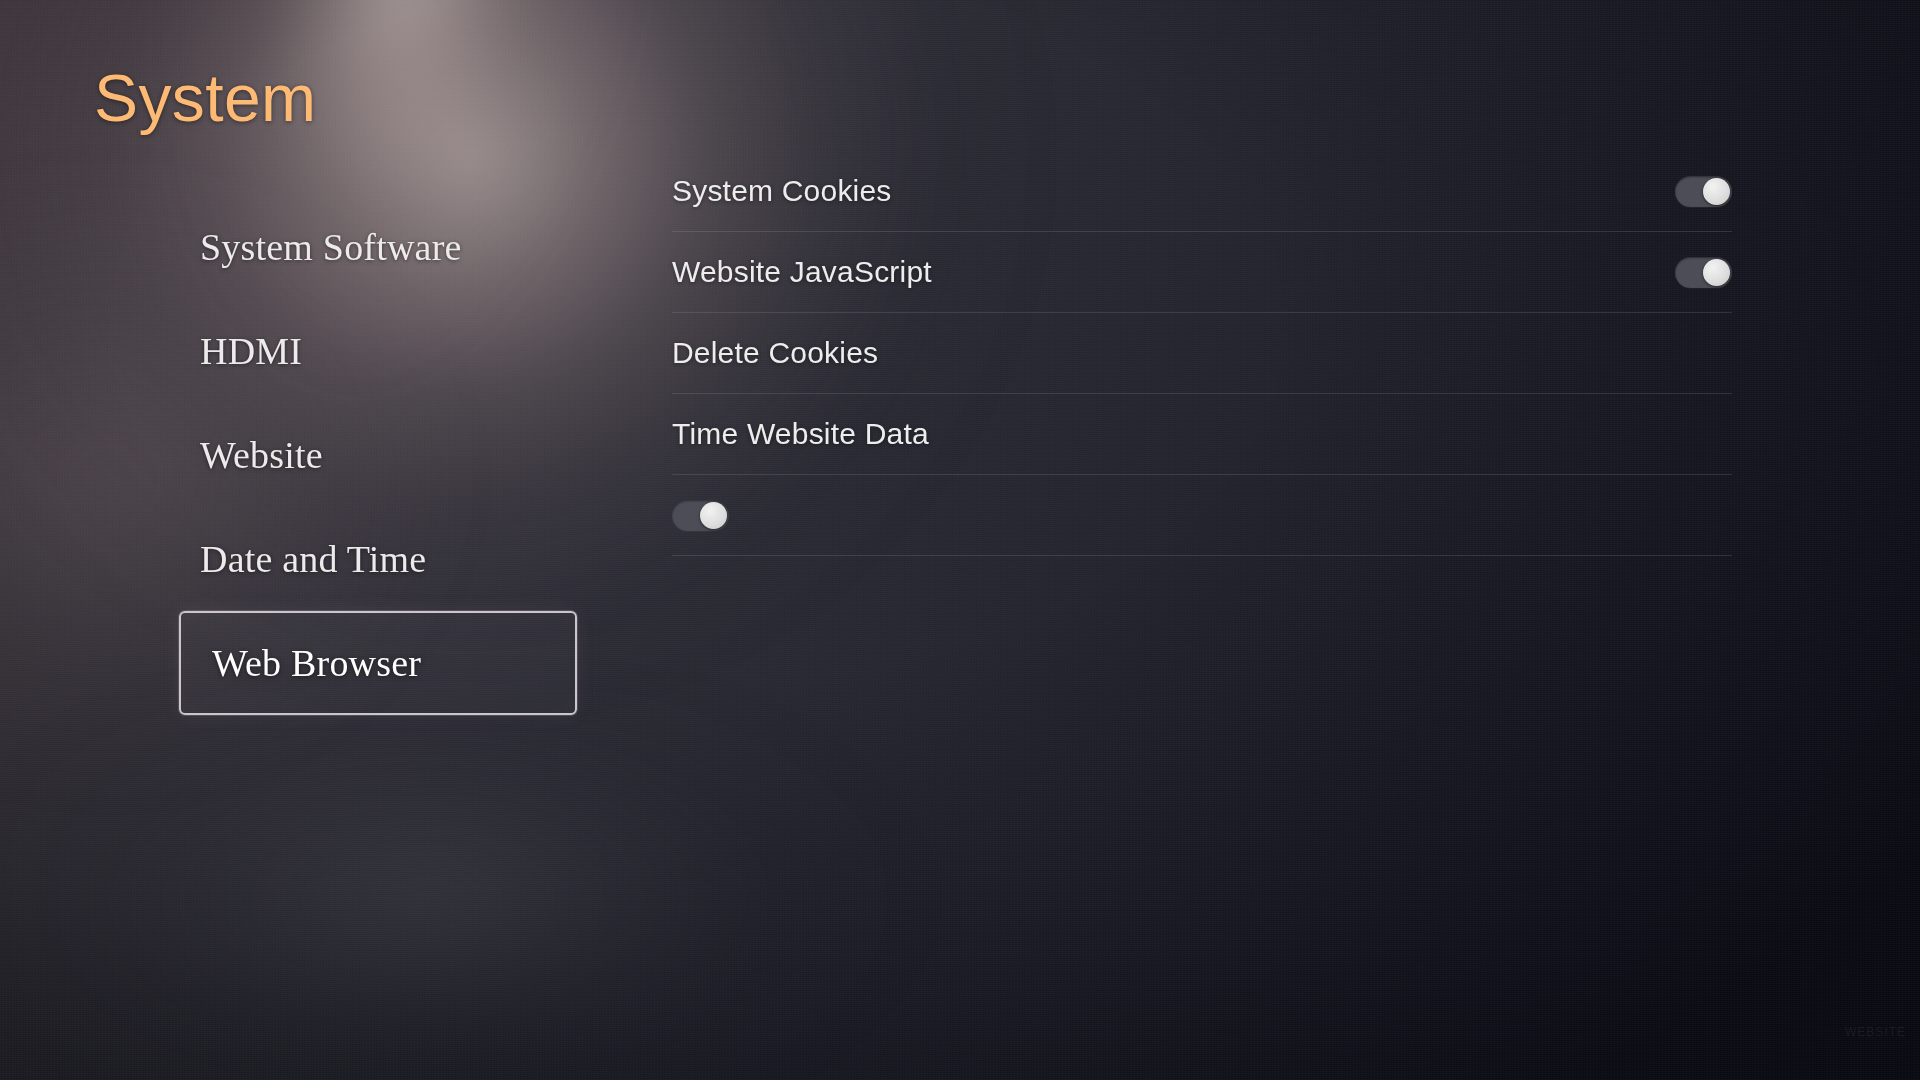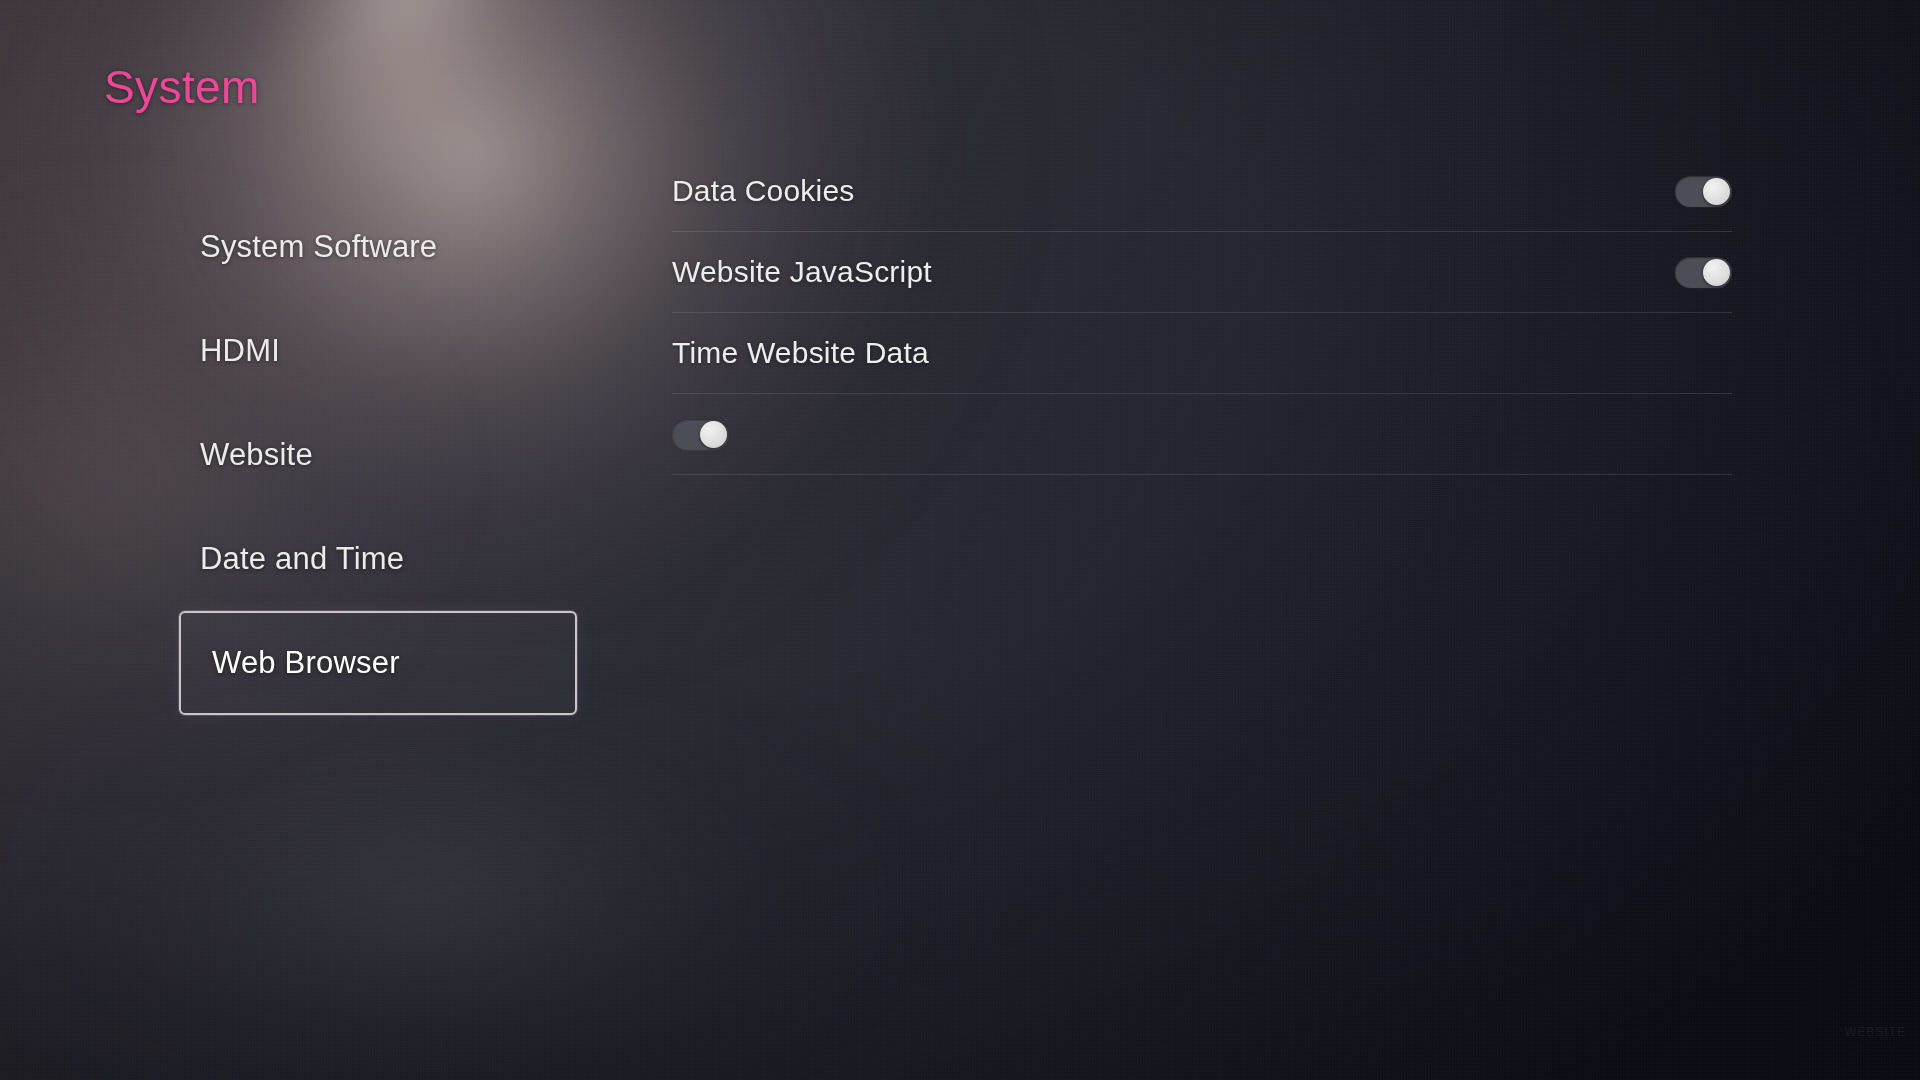--- a/index.html
+++ b/index.html
@@ -114,26 +114,26 @@
     opacity: 0.035;
     pointer-events: none;
     background-image:
       repeating-linear-gradient(0deg, rgba(255,255,255,0.5) 0 1px, rgba(0,0,0,0) 1px 2px),
       repeating-linear-gradient(90deg, rgba(255,255,255,0.35) 0 1px, rgba(0,0,0,0) 1px 3px);
   }
 
   
   .page-title {
     position: absolute;
-    left: 104px;
+    left: 94px;
     top: 60px;
-    font-size: 46px;
+    font-size: 66px;
     font-weight: 400;
     letter-spacing: 0.4px;
-    color: #ec4899;
+    color: #fdba74;
     text-shadow: 0 1px 5px rgba(0, 0, 0, 0.45);
   }
 
   
   .sidebar {
     position: absolute;
     left: 167px;
     top: 195px;
     width: 410px;
   }
@@ -143,26 +143,27 @@
     height: 104px;
     display: flex;
     align-items: center;
     box-sizing: border-box;
     border: 2px solid transparent;
     border-radius: 6px;
     padding-left: 31px;
   }
 
   .sidebar-item .label {
-    font-size: 31px;
+    font-size: 38px;
     font-weight: 400;
     letter-spacing: 0.2px;
     color: #eceaea;
     text-shadow: 0 1px 4px rgba(0, 0, 0, 0.5);
     white-space: nowrap;
+    font-family: Liberation Serif, serif;
   }
 
   .sidebar-item.selected {
     border-color: #cdc5cc;
     background: rgba(255, 255, 255, 0.022);
     box-shadow:
       0 0 0 1px rgba(210, 200, 210, 0.18),
       0 0 18px rgba(180, 170, 182, 0.10),
       inset 0 0 34px rgba(255, 255, 255, 0.016);
     margin-left: 12px;
@@ -272,32 +273,36 @@
       <div class="sidebar-item">
         <span class="label">Date and Time</span>
       </div>
       <div class="sidebar-item selected">
         <span class="label">Web Browser</span>
       </div>
     </nav>
 
   <section class="settings" id="settings-list">
       <div class="settings-row">
-        <span class="row-label">Data Cookies</span>
+        <span class="row-label">System Cookies</span>
         <div class="toggle on">
           <div class="knob"></div>
         </div>
       </div>
       <div class="settings-row">
         <span class="row-label">Website JavaScript</span>
         <div class="toggle on">
           <div class="knob"></div>
         </div>
       </div>
       <div class="settings-row">
+        <span class="row-label">Delete Cookies</span>
+        <div class="toggle-slot"></div>
+      </div>
+      <div class="settings-row">
         <span class="row-label">Time Website Data</span>
         <div class="toggle-slot"></div>
       </div>
       <div class="settings-row">
         <div class="toggle on">
           <div class="knob"></div>
         </div>
       </div>
     </section>
 

